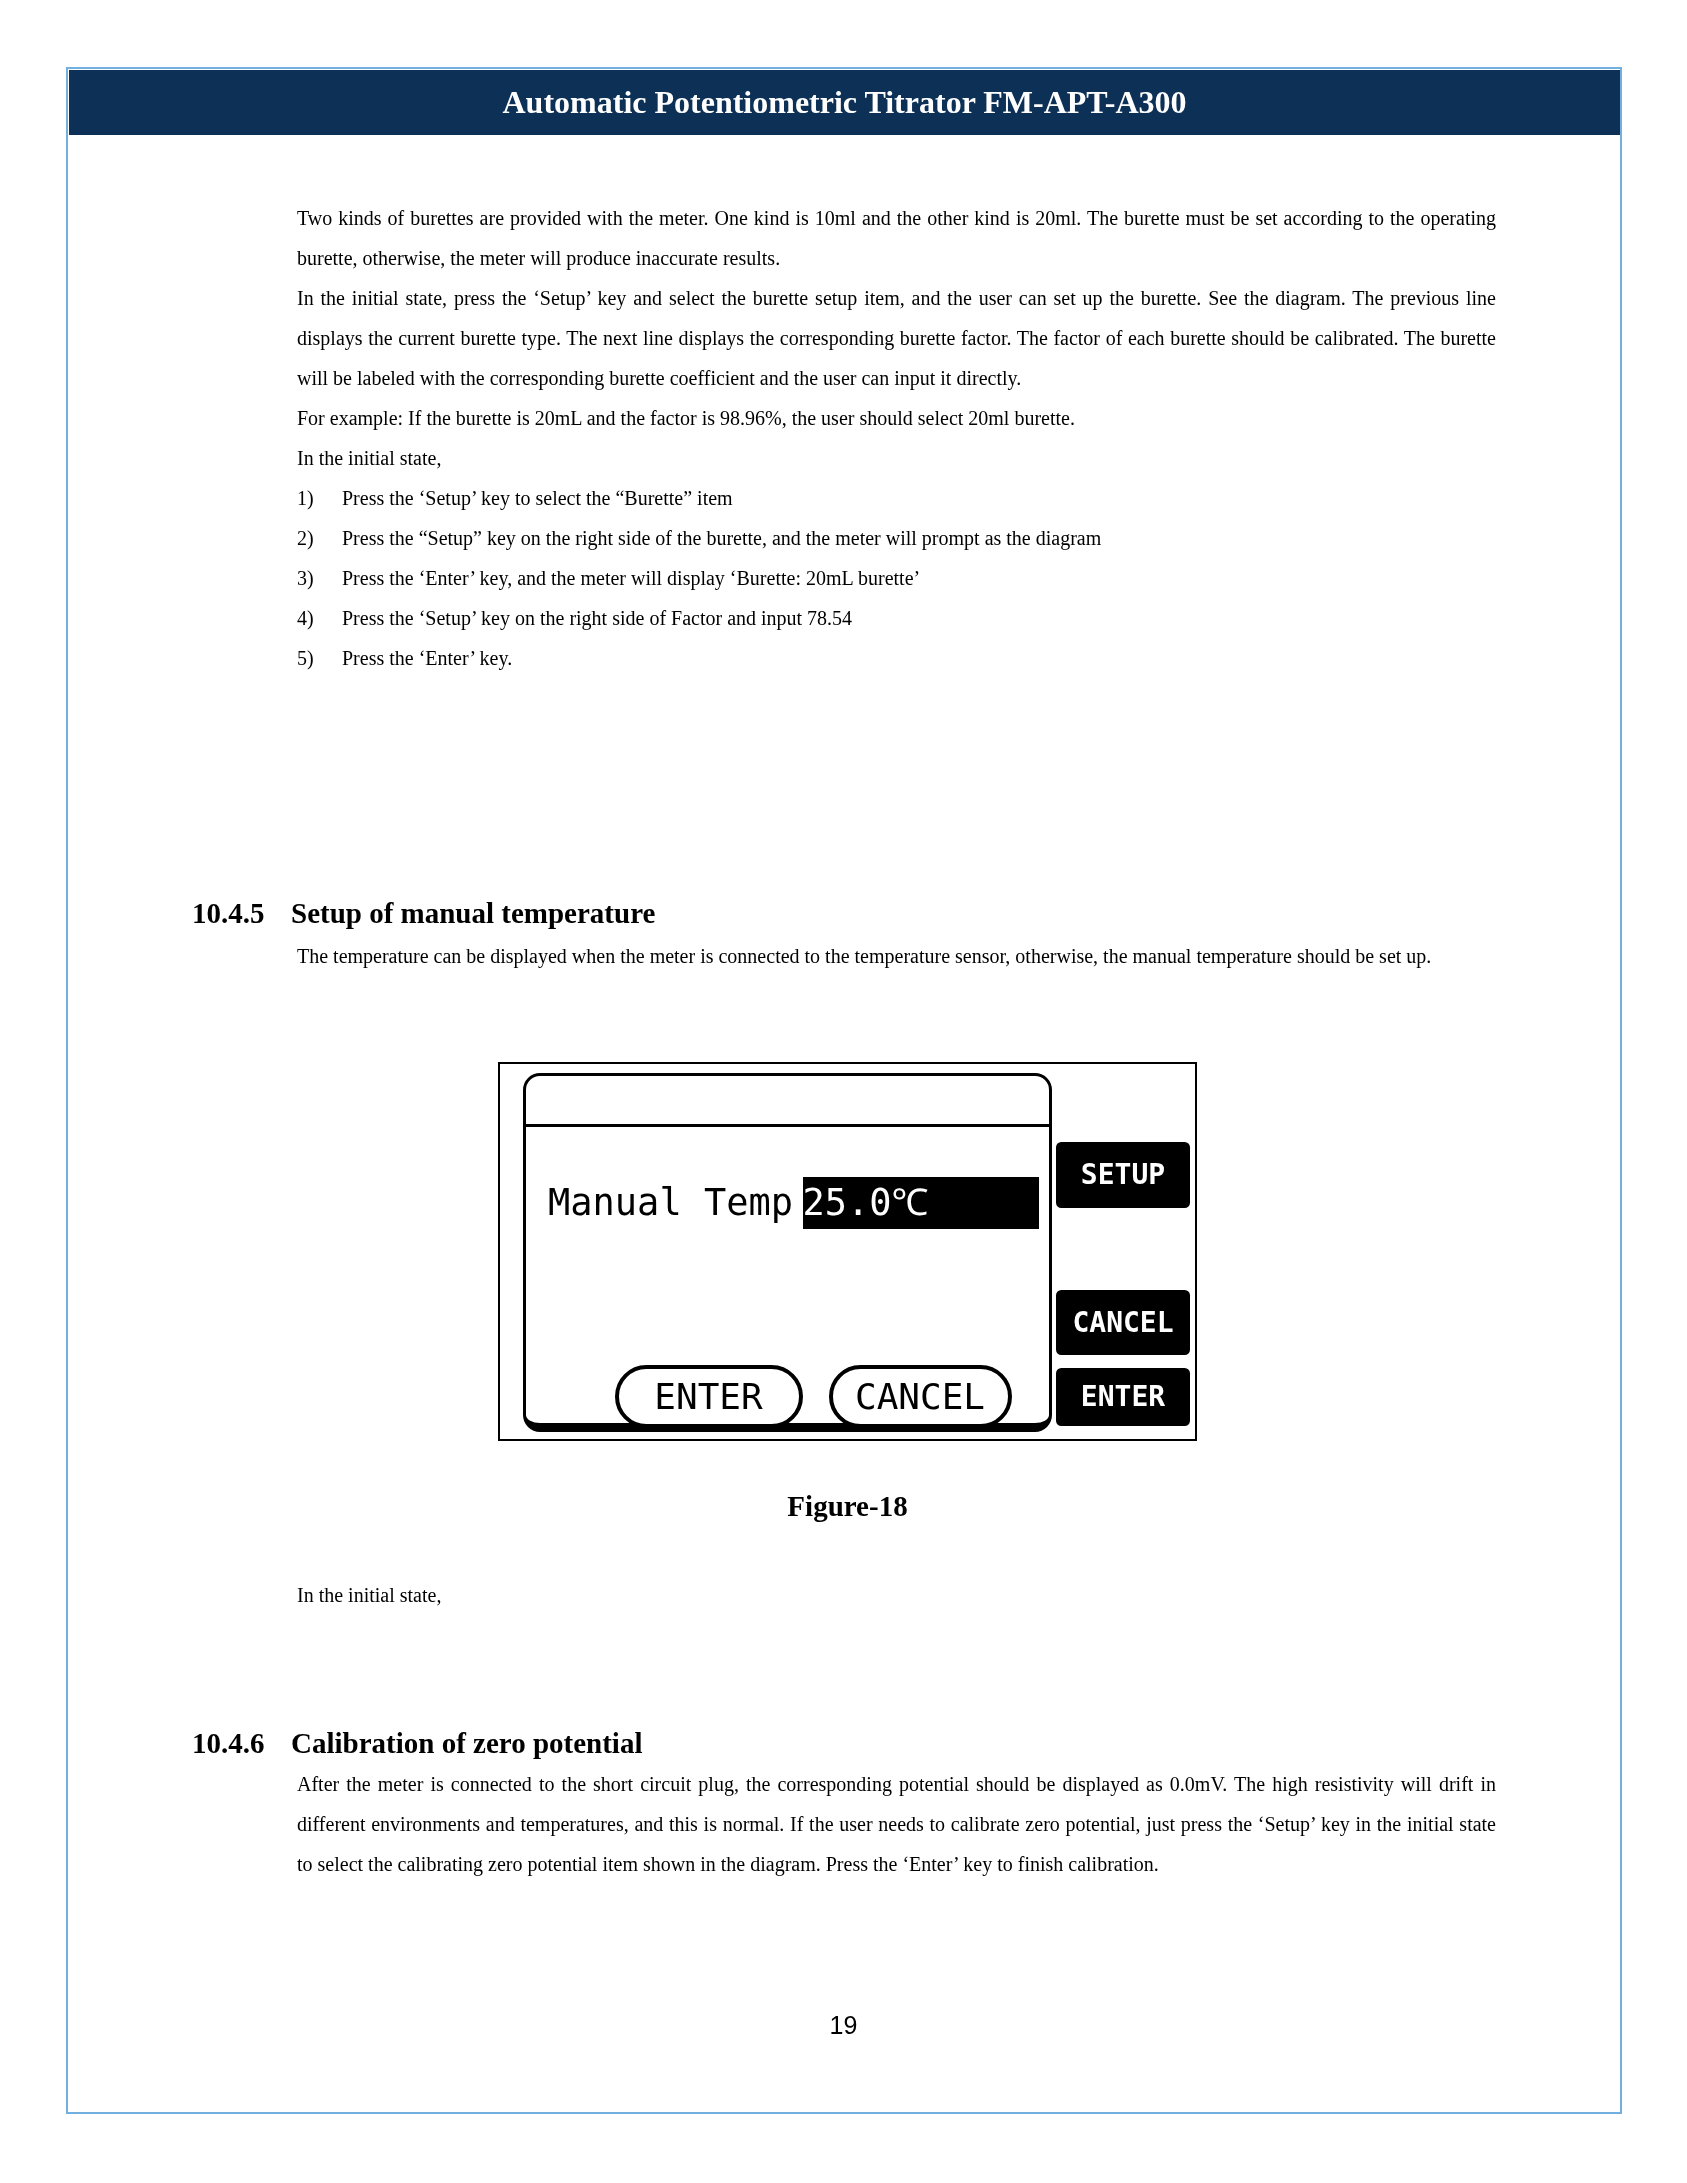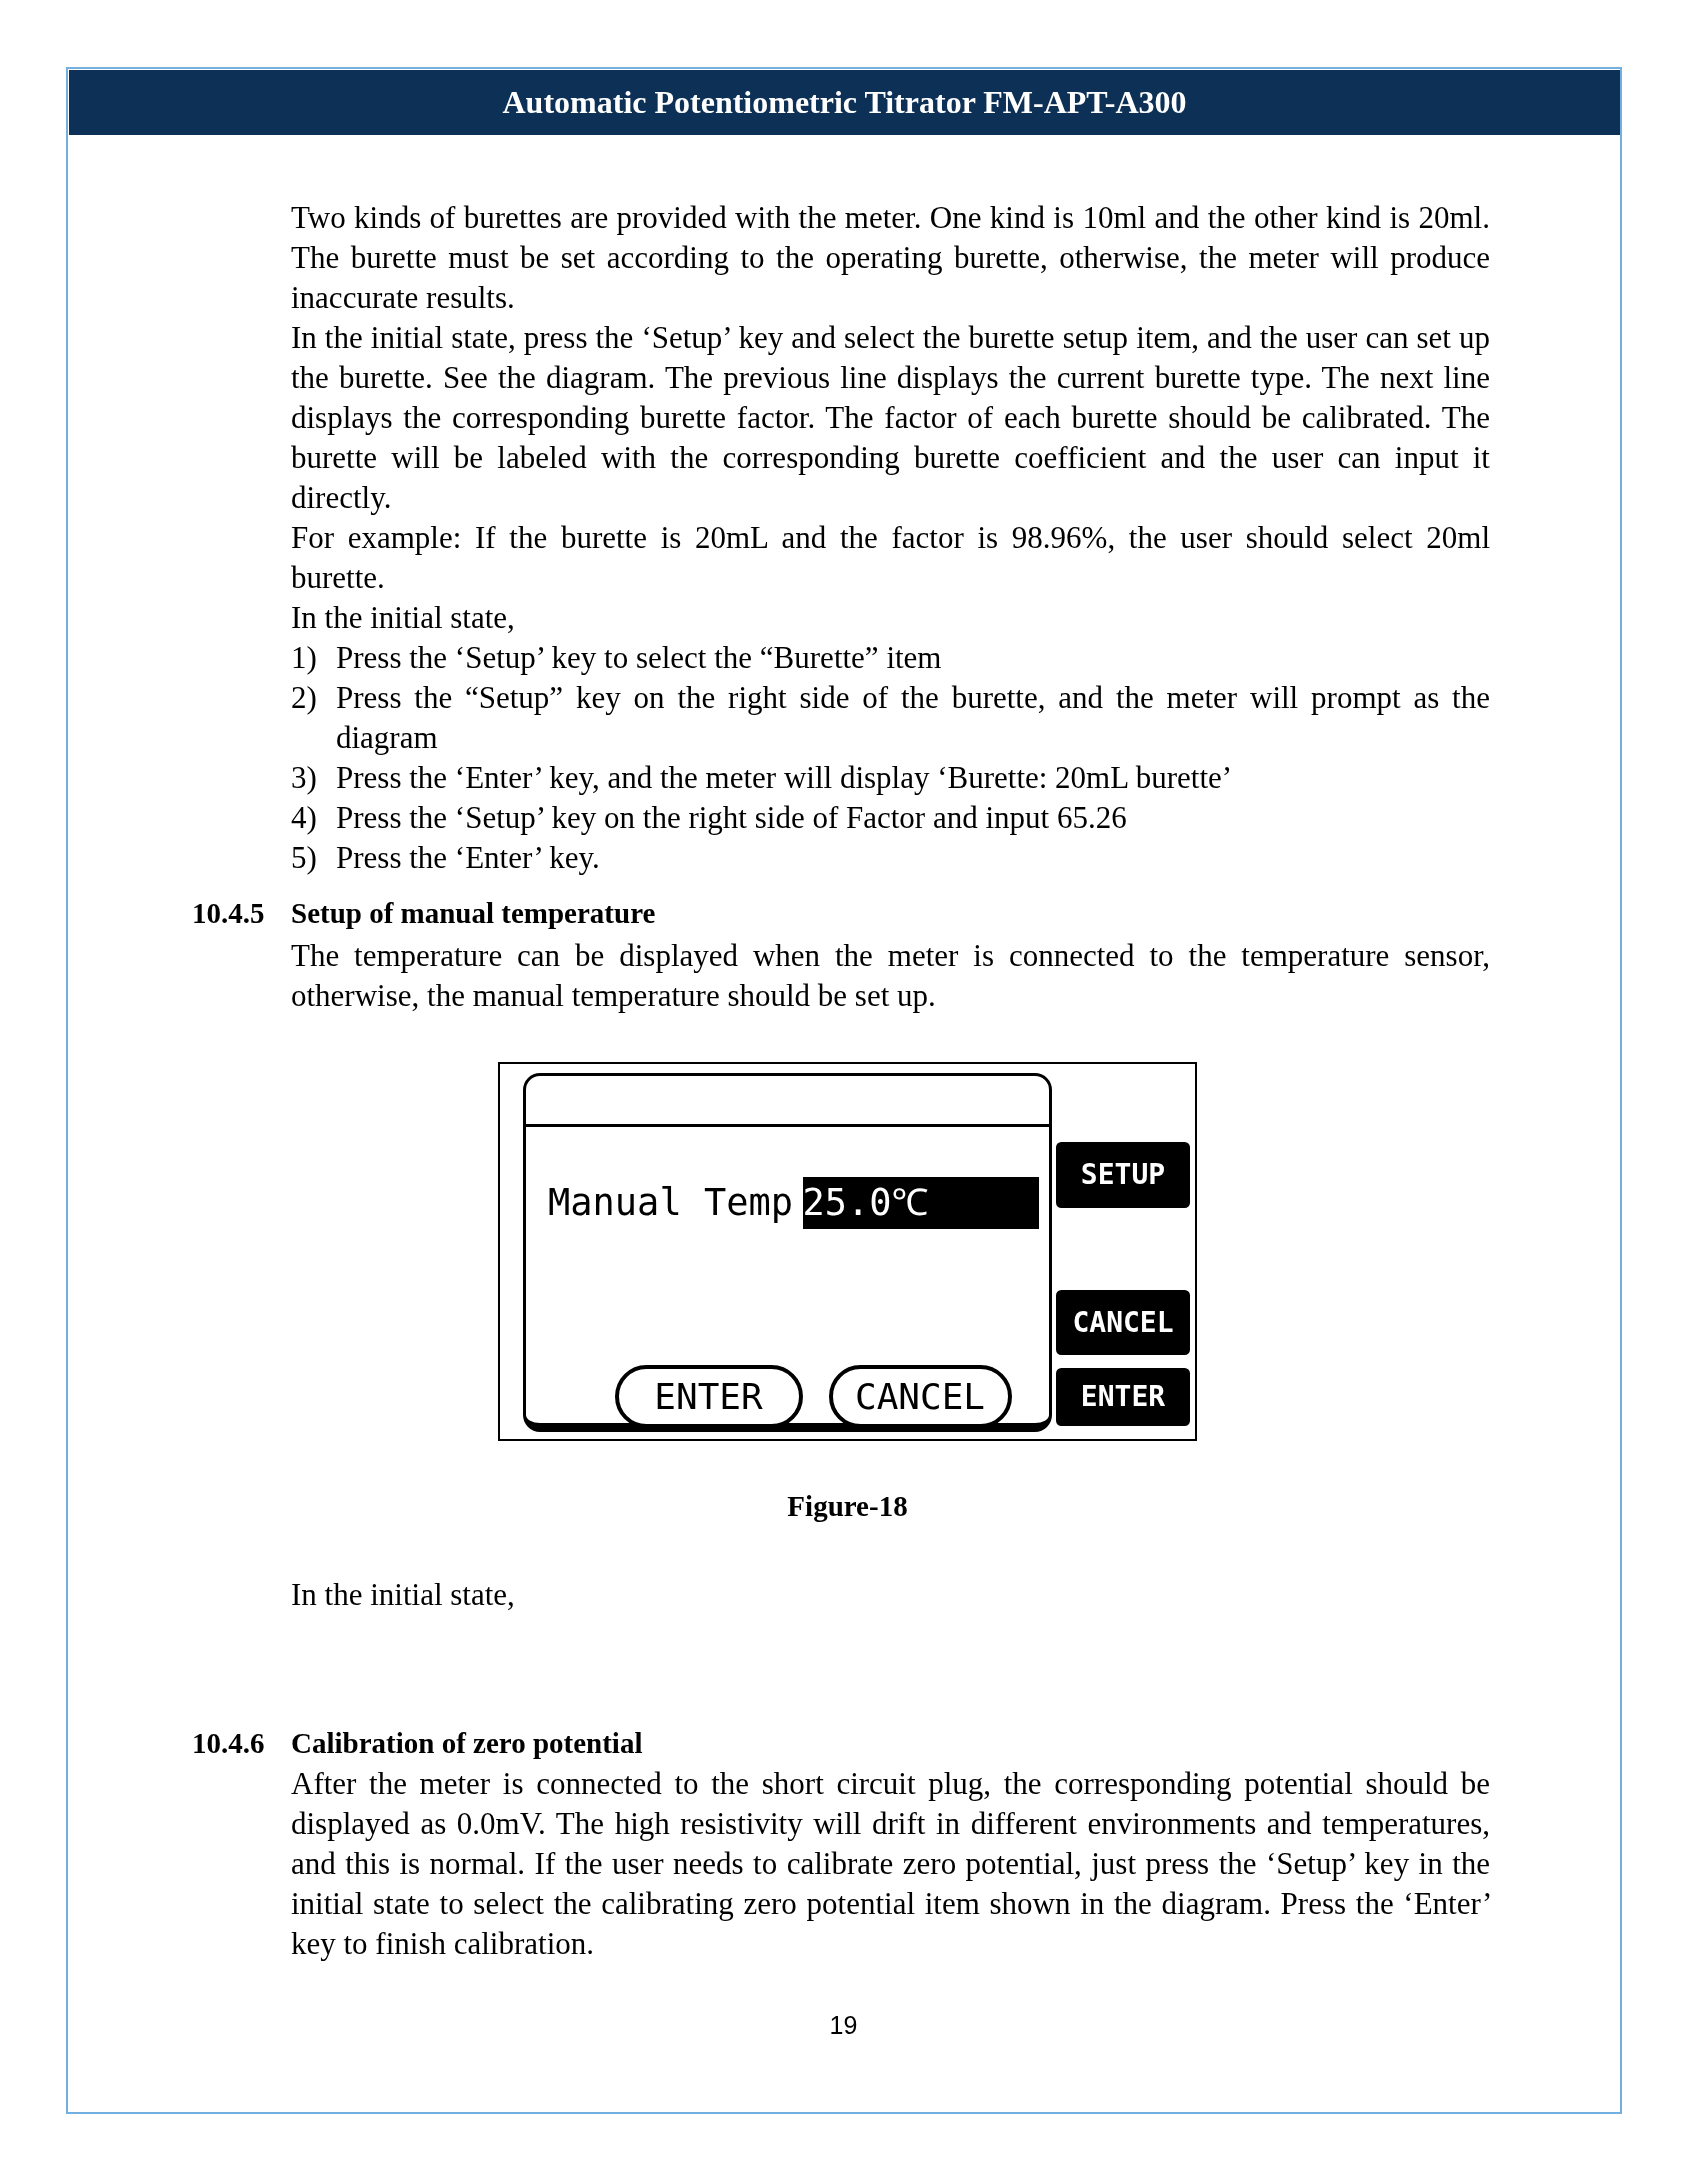--- a/index.html
+++ b/index.html
@@ -22,21 +22,21 @@
     background:var(--navy, #0d3056);
   }
   .header-title {
     width:100%; height:72px; line-height:65px; text-align:center;
     color:#ffffff; font-size:32px; font-weight:bold;
     font-family:"Liberation Serif", serif;
   }
 
   
   .textblock {
-    left:291px; width:1199px; font-size:31px; line-height:40px;
+    left:297px; width:1199px; font-size:20px; line-height:40px;
     text-align:justify; hyphens:none;
   }
   .textblock p { margin:0; }
   .li { position:relative; padding-left:45px; }
   .li-num { position:absolute; left:0; top:0; }
   .li-text { display:block; text-align:justify; }
   b { font-weight:normal; }
 
   .heading {
     left:192px; width:1303px; font-size:29px; font-weight:bold; line-height:37px;
@@ -119,21 +119,21 @@
     <div class="li">
       <span class="li-num">2)</span>
       <span class="li-text"><span>Press the </span><b>“Setup”</b><span> key on the right side of the burette, and the meter will prompt as the diagram</span></span>
     </div>
     <div class="li">
       <span class="li-num">3)</span>
       <span class="li-text"><span>Press the </span><b>‘Enter’</b><span> key, and the meter will display ‘Burette: 20mL burette’</span></span>
     </div>
     <div class="li">
       <span class="li-num">4)</span>
-      <span class="li-text"><span>Press the </span><b>‘Setup’</b><span> key on the right side of Factor and input 65.26</span></span>
+      <span class="li-text"><span>Press the </span><b>‘Setup’</b><span> key on the right side of Factor and input 78.54</span></span>
     </div>
     <div class="li">
       <span class="li-num">5)</span>
       <span class="li-text"><span>Press the </span><b>‘Enter’</b><span> key.</span></span>
     </div>
   </div>
 
 <div class="abs heading" style="top:895px;">
   <span class="h-num">10.4.5</span><span>Setup of manual temperature</span>
 </div>

